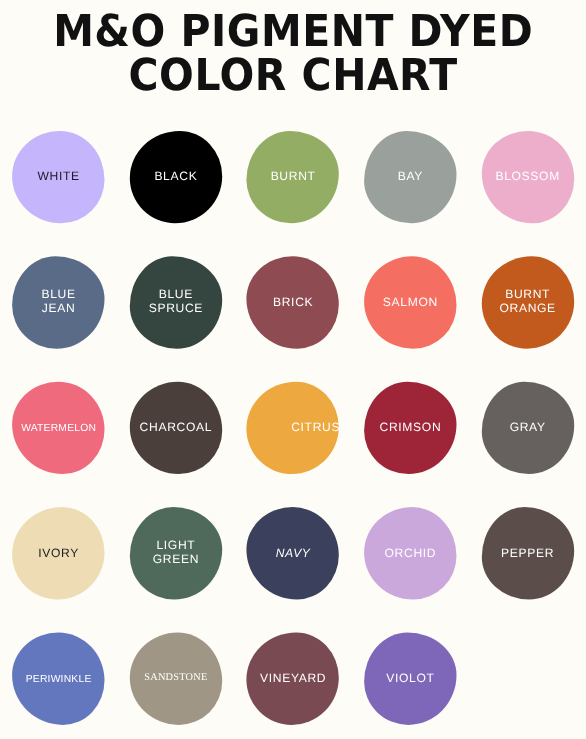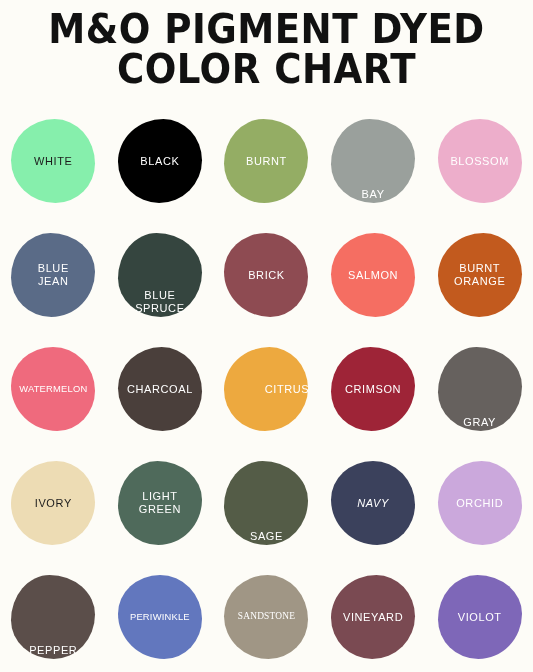--- a/index.html
+++ b/index.html
@@ -58,21 +58,21 @@
     justify-content: center;
     text-align: center;
     box-sizing: border-box;
     padding: 2px;
   }
   
   .shape-a { border-radius: 52% 48% 47% 53% / 49% 53% 47% 51%; }
   .shape-b { border-radius: 47% 53% 52% 48% / 53% 46% 54% 47%; }
   .shape-c { border-radius: 50% 50% 45% 55% / 46% 52% 48% 54%; }
   .shape-d { border-radius: 54% 46% 51% 49% / 51% 49% 51% 49%; }
-  .shape-e { border-radius: 46% 54% 49% 51% / 54% 47% 53% 46%; align-items: flex-end; }
+  .shape-e { border-radius: 46% 54% 49% 51% / 54% 47% 53% 46%; }
 
   .blob-label {
     font-family: "Liberation Sans", sans-serif;
     font-weight: 300;
     font-size: 11px;
     letter-spacing: 0.6px;
     line-height: 1.18;
     white-space: pre-line;
     user-select: none;
   }
@@ -81,21 +81,21 @@
 </head>
 <body style="background: rgb(253, 252, 247);">
 
 <div class="title-block">
   <span class="title-line title-line-1">M&amp;O PIGMENT DYED</span>
   <span class="title-line title-line-2">COLOR CHART</span>
 </div>
 
 <div class="grid">
     <div class="cell">
-      <div class="blob shape-a" style="background: #86efac;">
+      <div class="blob shape-a" style="background: #c4b5fd;">
         <span class="blob-label" style="color: rgb(28, 28, 28);">WHITE</span>
       </div>
     </div>
     <div class="cell">
       <div class="blob shape-d" style="background: rgb(0, 0, 0);">
         <span class="blob-label" style="color: rgb(255, 255, 255);">BLACK</span>
       </div>
     </div>
     <div class="cell">
       <div class="blob shape-b" style="background: rgb(148, 173, 100);">
@@ -170,25 +170,20 @@
         <span class="blob-label" style="color: rgb(28, 28, 28); text-align: right;">IVORY</span>
       </div>
     </div>
     <div class="cell">
       <div class="blob shape-b" style="background: rgb(79, 106, 91);">
         <span class="blob-label" style="color: rgb(255, 255, 255);">LIGHT
 GREEN</span>
       </div>
     </div>
     <div class="cell">
-      <div class="blob shape-e" style="background: rgb(84, 92, 71);">
-        <span class="blob-label" style="color: rgb(255, 255, 255);">SAGE</span>
-      </div>
-    </div>
-    <div class="cell">
       <div class="blob shape-c" style="background: rgb(59, 65, 92); font-style: italic;">
         <span class="blob-label" style="color: rgb(255, 255, 255);">NAVY</span>
       </div>
     </div>
     <div class="cell">
       <div class="blob shape-a" style="background: rgb(203, 168, 220);">
         <span class="blob-label" style="color: rgb(255, 255, 255);">ORCHID</span>
       </div>
     </div>
     <div class="cell">

